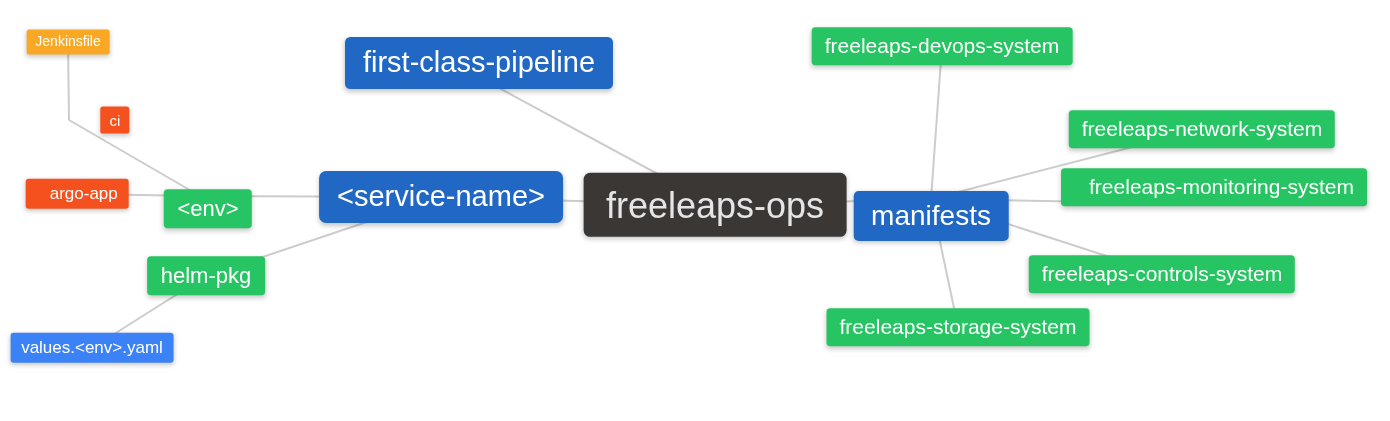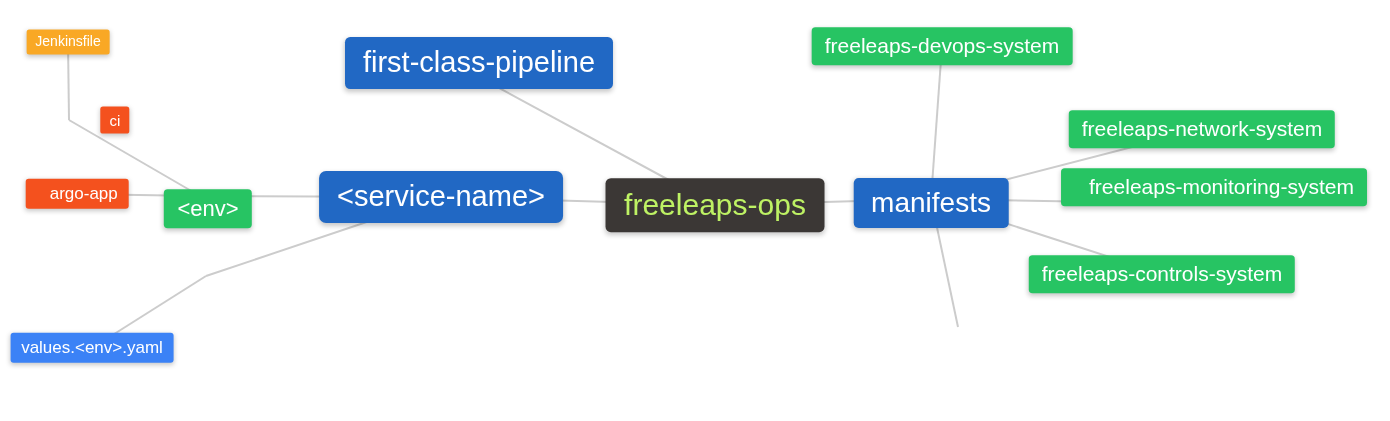--- a/index.html
+++ b/index.html
@@ -43,23 +43,25 @@
       <line x1="931" y1="199" x2="1202" y2="129" stroke="#cccccc" stroke-width="2"></line>
       <line x1="931" y1="199" x2="1214" y2="204" stroke="#cccccc" stroke-width="2"></line>
       <line x1="931" y1="199" x2="1162" y2="274" stroke="#cccccc" stroke-width="2"></line>
       <line x1="931" y1="199" x2="958" y2="327" stroke="#cccccc" stroke-width="2"></line>
     </svg>
   <div id="node-layer">
       <div class="node" style="left: 68px; top: 42px; font-size: 14px; background: rgb(249, 168, 37); color: rgb(255, 255, 255);">Jenkinsfile</div>
       <div class="node" style="left: 69px; top: 120px; font-size: 15px; background: rgb(244, 81, 30); color: rgb(255, 255, 255); margin-left: 46px;">ci</div>
       <div class="node" style="left: 77px; top: 194px; font-size: 17px; background: rgb(244, 81, 30); color: rgb(255, 255, 255); padding-left: 24px;">argo-app</div>
       <div class="node" style="left: 200px; top: 209px; font-size: 22px; background: rgb(39, 196, 99); color: rgb(255, 255, 255); margin-left: 8px;">&lt;env&gt;</div>
+      <div class="node" style="left: 206px; top: 276px; font-size: 22px; background: rgb(39, 196, 99); color: rgb(255, 255, 255);">helm-pkg</div>
       <div class="node" style="left: 92px; top: 348px; font-size: 17px; background: #3b82f6; color: rgb(255, 255, 255);">values.&lt;env&gt;.yaml</div>
       <div class="node" style="left: 479px; top: 63px; font-size: 29px; background: rgb(33, 104, 196); color: rgb(255, 255, 255);">first-class-pipeline</div>
       <div class="node" style="left: 441px; top: 197px; font-size: 29px; background: rgb(33, 104, 196); color: rgb(255, 255, 255); border-radius: 7px;">&lt;service-name&gt;</div>
-      <div class="node" style="left: 715px; top: 205px; font-size: 30px; background: rgb(59, 55, 53); color: #bef264;">freeleaps-ops</div>
-      <div class="node" style="left: 931px; top: 203px; font-size: 28px; background: rgb(33, 104, 196); color: rgb(255, 255, 255);">manifests</div>
+      <div class="node" style="left: 715px; top: 205px; font-size: 36px; background: rgb(59, 55, 53); color: #e5e5e5;">freeleaps-ops</div>
+      <div class="node" style="left: 931px; top: 216px; font-size: 28px; background: rgb(33, 104, 196); color: rgb(255, 255, 255);">manifests</div>
       <div class="node" style="left: 1202px; top: 129px; font-size: 21px; background: rgb(39, 196, 99); color: rgb(255, 255, 255);">freeleaps-network-system</div>
       <div class="node" style="left: 942px; top: 46px; font-size: 21px; background: rgb(39, 196, 99); color: rgb(255, 255, 255);">freeleaps-devops-system</div>
       <div class="node" style="left: 1214px; top: 187px; font-size: 21px; background: rgb(39, 196, 99); color: rgb(255, 255, 255); padding-left: 28px;">freeleaps-monitoring-system</div>
       <div class="node" style="left: 1162px; top: 274px; font-size: 21px; background: rgb(39, 196, 99); color: rgb(255, 255, 255); text-align: center;">freeleaps-controls-system</div>
+      <div class="node" style="left: 958px; top: 327px; font-size: 21px; background: rgb(39, 196, 99); color: rgb(255, 255, 255);">freeleaps-storage-system</div>
     </div>
 </div>
 
 </body></html>

